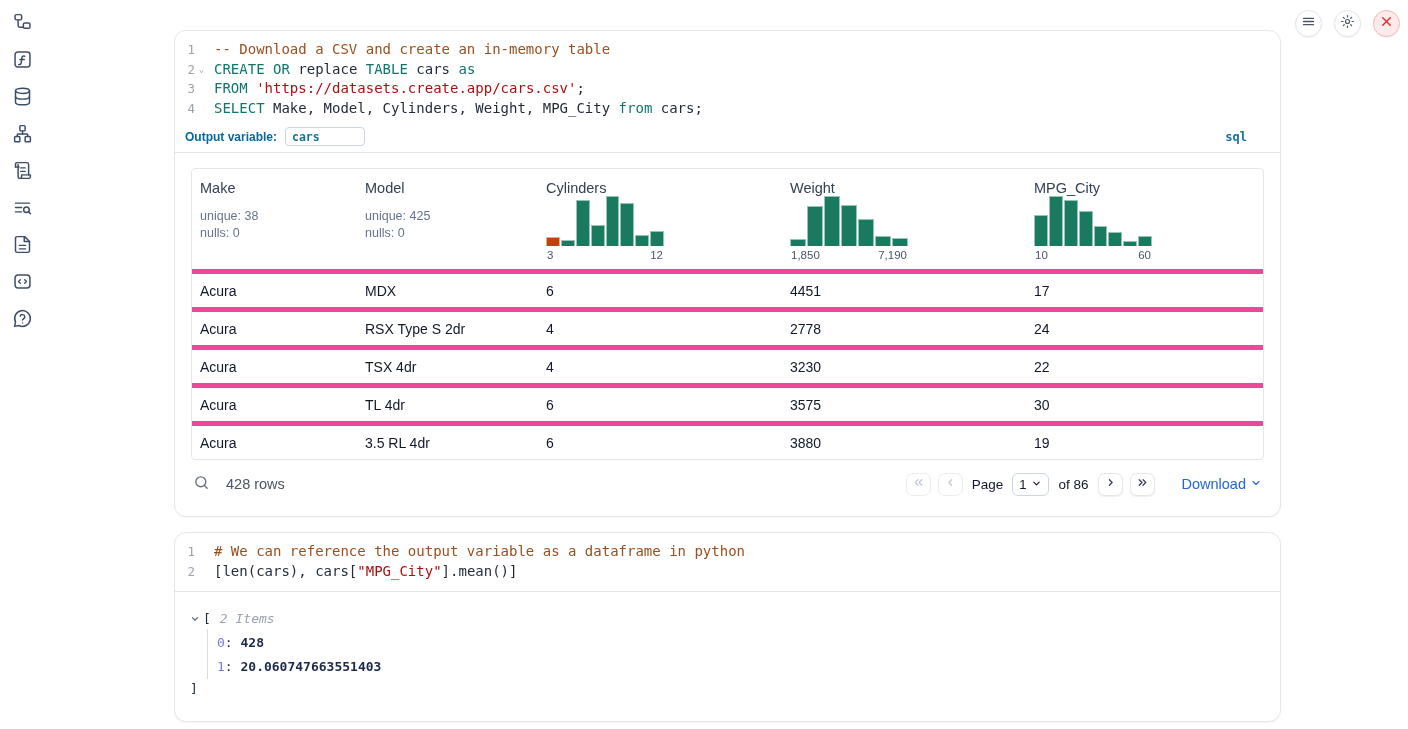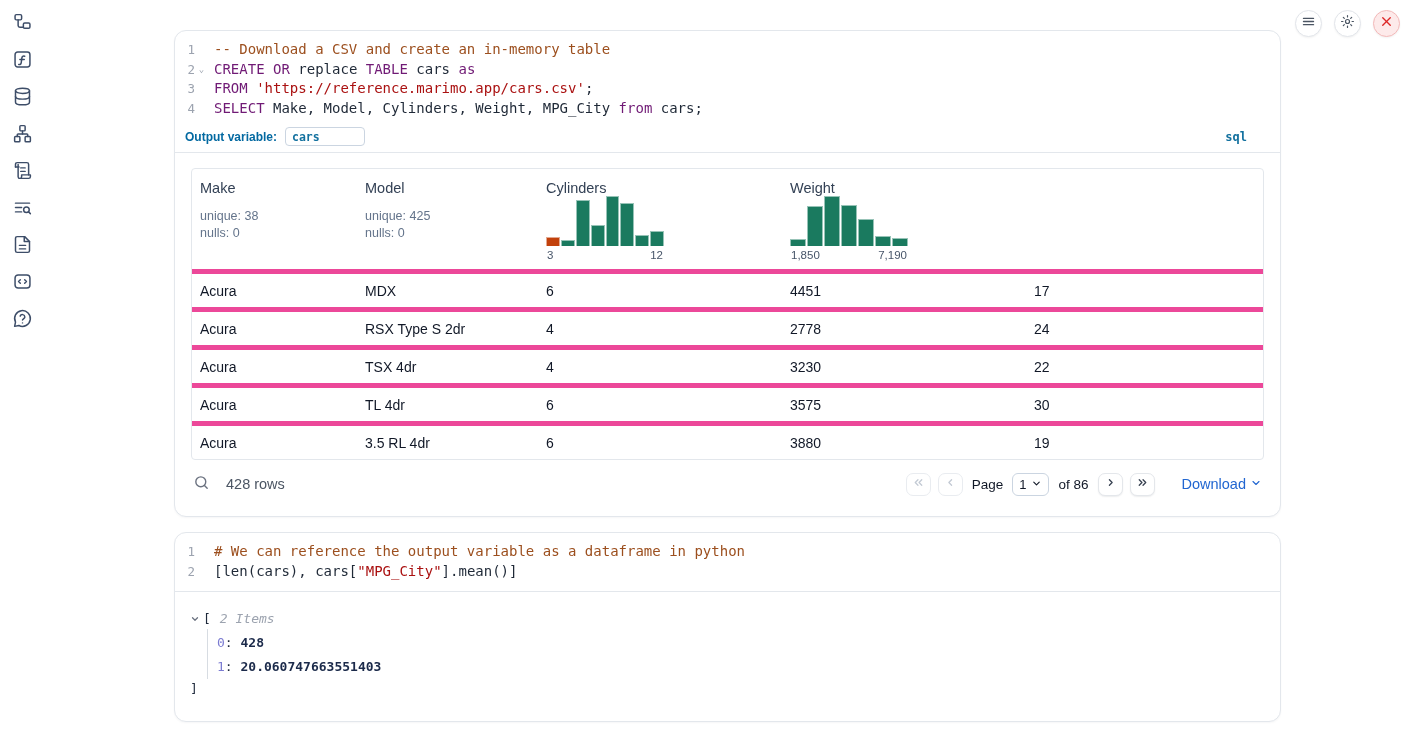--- a/index.html
+++ b/index.html
@@ -27,21 +27,21 @@
           box-shadow:0 1px 2px rgba(16,24,40,.04); overflow:hidden; }
   .cell1 { margin-top:30px; }
   .cell2 { margin-top:15px; }
 
   
   .code-area { padding:9px 10px 7px 0; font-family:"DejaVu Sans Mono", monospace; font-size:14px; cursor:text; }
   .code-line { display:flex; line-height:19.6px; white-space:pre; }
   .gutter { width:20px; flex:none; text-align:right; color:#9ca3af; font-size:12.5px; line-height:19.6px; }
   .foldcol { width:13px; flex:none; text-align:center; color:#9ca3af; font-size:9px; line-height:19.6px; }
   .codetxt { margin-left:6px;text-align:right; }
-  .tok-kw  { color:#701a75; }
+  .tok-kw  { color:#0f766e; }
   .tok-str { color:#aa1111; }
   .tok-com { color:#9c4f1e; }
   .tok-pl  { color:#1f2937; }
 
   
   .outvar-row { display:flex; align-items:center; height:28px; padding:0 33px 4px 10px;
                 border-bottom:1px solid #e3e7ec; }
   .outvar-label { font-size:12px; font-weight:bold; color:#0369a1; }
   .outvar-input { margin-left:8px; width:80px; height:19px; border:1px solid #cbd5e1; border-radius:4px;
                   padding:0 6px; font-family:"DejaVu Sans Mono", monospace; font-size:11.5px;
@@ -188,21 +188,21 @@
         </svg></span>
   </div>
 </div>
 
 <div class="content">
 
   <section class="cell cell1">
     <div class="code-area">
         <div class="code-line"><span class="gutter">1</span><span class="foldcol"></span><span class="codetxt"><span class="tok-com">-- Download a CSV and create an in-memory table</span></span></div>
         <div class="code-line"><span class="gutter">2</span><span class="foldcol">⌄</span><span class="codetxt"><span class="tok-kw">CREATE</span><span class="tok-pl"> </span><span class="tok-kw">OR</span><span class="tok-pl"> replace </span><span class="tok-kw">TABLE</span><span class="tok-pl"> cars </span><span class="tok-kw">as</span></span></div>
-        <div class="code-line"><span class="gutter">3</span><span class="foldcol"></span><span class="codetxt"><span class="tok-kw">FROM</span><span class="tok-pl"> </span><span class="tok-str">'https://reference.marimo.app/cars.csv'</span><span class="tok-pl">;</span></span></div>
+        <div class="code-line"><span class="gutter">3</span><span class="foldcol"></span><span class="codetxt"><span class="tok-kw">FROM</span><span class="tok-pl"> </span><span class="tok-str">'https://datasets.create.app/cars.csv'</span><span class="tok-pl">;</span></span></div>
         <div class="code-line"><span class="gutter">4</span><span class="foldcol"></span><span class="codetxt"><span class="tok-kw">SELECT</span><span class="tok-pl"> Make, Model, Cylinders, Weight, MPG_City </span><span class="tok-kw">from</span><span class="tok-pl"> cars;</span></span></div>
       </div>
 
     <div class="outvar-row">
       <span class="outvar-label">Output variable:</span>
       <input class="outvar-input" type="text" value="cars" style="">
       <span class="lang-badge">sql</span>
     </div>
 
     <div class="table-wrap">
@@ -251,20 +251,39 @@
                 <div class="hist-bar" style="height: 27px; background: rgb(26, 122, 95);"></div>
                 <div class="hist-bar" style="height: 10px; background: rgb(26, 122, 95);"></div>
                 <div class="hist-bar" style="height: 8px; background: rgb(26, 122, 95);"></div>
               </div>
               <div class="hist-axis">
                 <span>1,850</span>
                 <span>7,190</span>
               </div>
             </div>
           </div>
+          <div class="th">
+            <div class="th-label">MPG_City</div>
+            <div class="hist">
+              <div class="hist-bars">
+                <div class="hist-bar" style="height: 31px; background: rgb(26, 122, 95);"></div>
+                <div class="hist-bar" style="height: 50px; background: rgb(26, 122, 95);"></div>
+                <div class="hist-bar" style="height: 46px; background: rgb(26, 122, 95);"></div>
+                <div class="hist-bar" style="height: 35px; background: rgb(26, 122, 95);"></div>
+                <div class="hist-bar" style="height: 20px; background: rgb(26, 122, 95);"></div>
+                <div class="hist-bar" style="height: 14px; background: rgb(26, 122, 95);"></div>
+                <div class="hist-bar" style="height: 5px; background: rgb(26, 122, 95);"></div>
+                <div class="hist-bar" style="height: 10px; background: rgb(26, 122, 95);"></div>
+              </div>
+              <div class="hist-axis">
+                <span>10</span>
+                <span>60</span>
+              </div>
+            </div>
+          </div>
         </div>
       <div>
           <div class="tgrid trow">
             <div class="td">Acura</div>
             <div class="td">MDX</div>
             <div class="td">6</div>
             <div class="td">4451</div>
             <div class="td">17</div>
           </div>
           <div class="tgrid trow">

